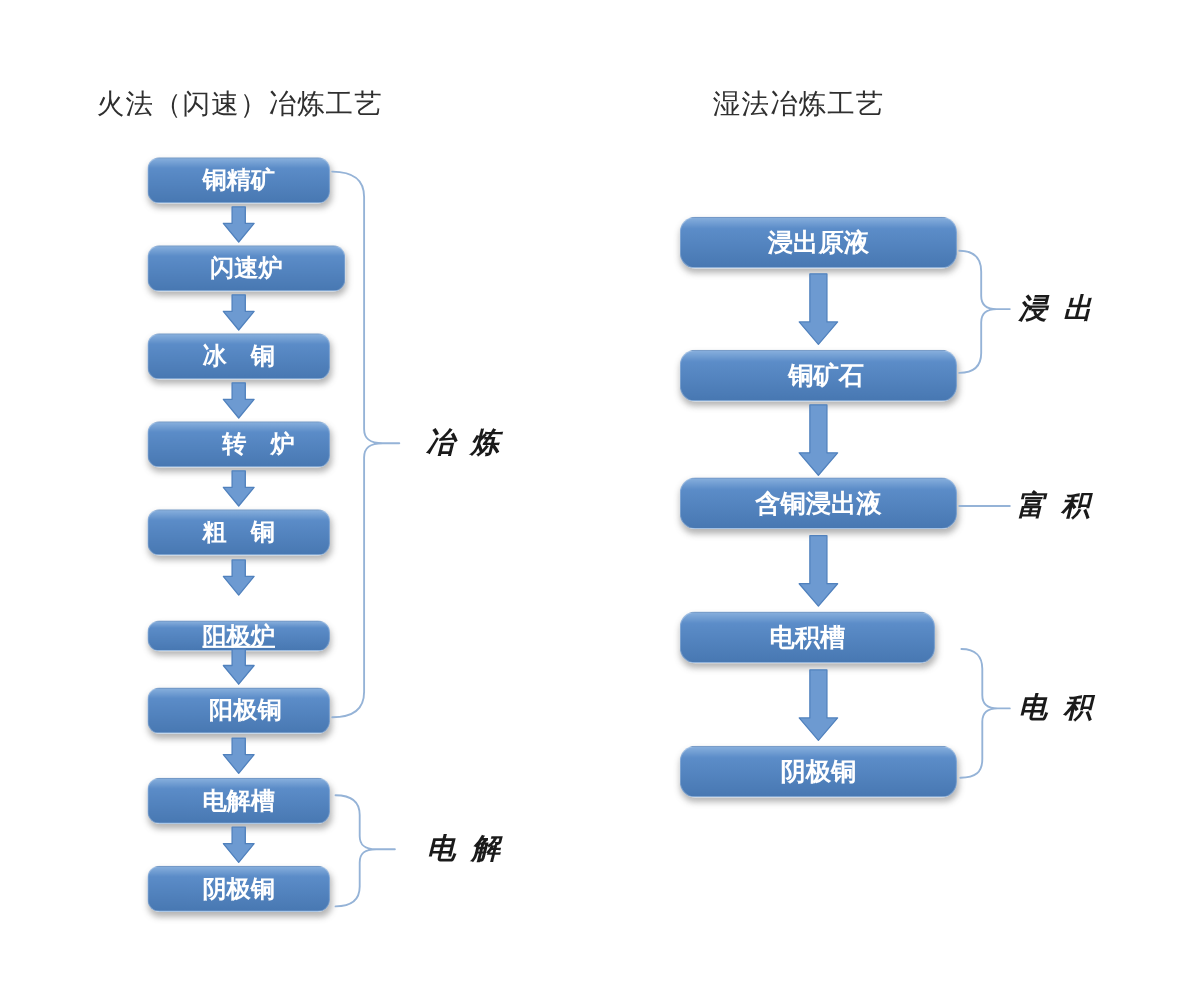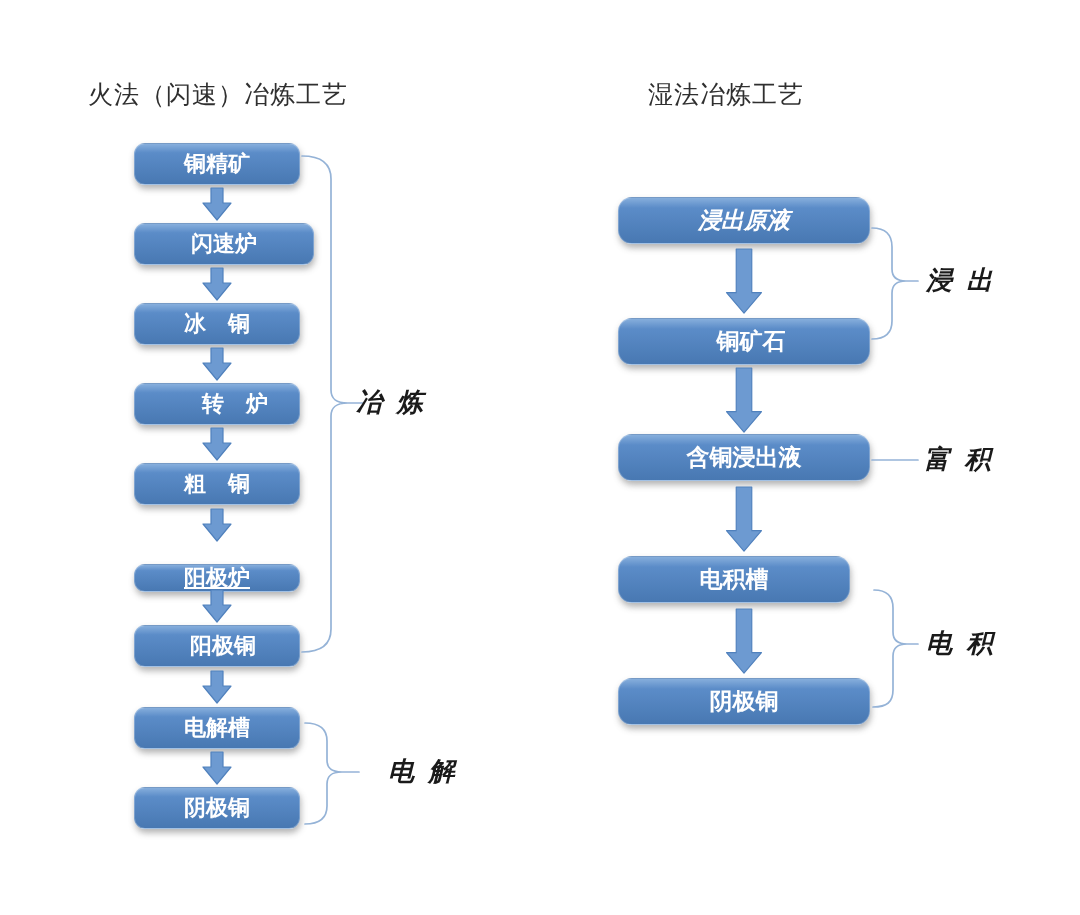--- a/index.html
+++ b/index.html
@@ -75,21 +75,21 @@
       <svg class="down-arrow" viewBox="0 0 30 34" style="left: 202px; top: 670px; width: 30px; height: 34px;">
         <polygon points="9,1 21,1 21,16 29,16 15,33 1,16 9,16"></polygon>
       </svg>
       <div class="flow-box box-left" style="left: 134px; top: 707px; width: 166px; height: 42px;">电解槽</div>
       <svg class="down-arrow" viewBox="0 0 30 34" style="left: 202px; top: 751px; width: 30px; height: 34px;">
         <polygon points="9,1 21,1 21,16 29,16 15,33 1,16 9,16"></polygon>
       </svg>
       <div class="flow-box box-left" style="left: 134px; top: 787px; width: 166px; height: 42px;">阴极铜</div>
     </div>
   <div id="right-column">
-      <div class="flow-box box-right" style="left: 618px; top: 197px; width: 252px; height: 47px; font-style: italic;">浸出原液</div>
+      <div class="flow-box box-right" style="left: 618px; top: 197px; width: 252px; height: 47px;">浸出原液</div>
       <svg class="down-arrow" viewBox="0 0 40 68" style="left: 724px; top: 248px; width: 40px; height: 66px;">
         <polygon points="12,1 28,1 28,46 38,46 20,67 2,46 12,46"></polygon>
       </svg>
       <div class="flow-box box-right" style="left: 618px; top: 318px; width: 252px; height: 47px; padding-left: 14px;">铜矿石</div>
       <svg class="down-arrow" viewBox="0 0 40 68" style="left: 724px; top: 366.5px; width: 40px; height: 66px;">
         <polygon points="12,1 28,1 28,46 38,46 20,67 2,46 12,46"></polygon>
       </svg>
       <div class="flow-box box-right" style="left: 618px; top: 434px; width: 252px; height: 47px;">含铜浸出液</div>
       <svg class="down-arrow" viewBox="0 0 40 68" style="left: 724px; top: 485.5px; width: 40px; height: 66px;">
         <polygon points="12,1 28,1 28,46 38,46 20,67 2,46 12,46"></polygon>
@@ -107,21 +107,21 @@
 
     <path d="M305,723 C319,723 327,729 327,741 L327,760 C327,768 331,772 342,772 L359,772 M342,772 C331,772 327,776 327,784 L327,806 C327,818 319,824 305,824"></path>
 
     <path d="M872,228 C886,228 892,235 892,247 L892,269 C892,277 896,281 906,281 L918,281 M906,281 C896,281 892,285 892,293 L892,321 C892,333 886,339 872,339"></path>
 
     <path d="M872,460 L918,460"></path>
 
     <path d="M874,590 C887,590 893,597 893,608 L893,632 C893,640 897,644 907,644 L918,644 M907,644 C897,644 893,648 893,656 L893,690 C893,702 887,707 873,707"></path>
   </svg>
 
-  <div class="stage-label" style="left:356px; top:385px;">冶 炼</div>
+  <div class="stage-label" style="left:387px; top:385px;">冶 炼</div>
 
   <div class="stage-label" style="left:388px; top:754px;">电 解</div>
 
   <div class="stage-label" style="left:926px; top:263px;">浸 出</div>
 
   <div class="stage-label" style="left:924px; top:442px;">富 积</div>
 
   <div class="stage-label" style="left:926px; top:626px;">电 积</div>
 </div>
 

